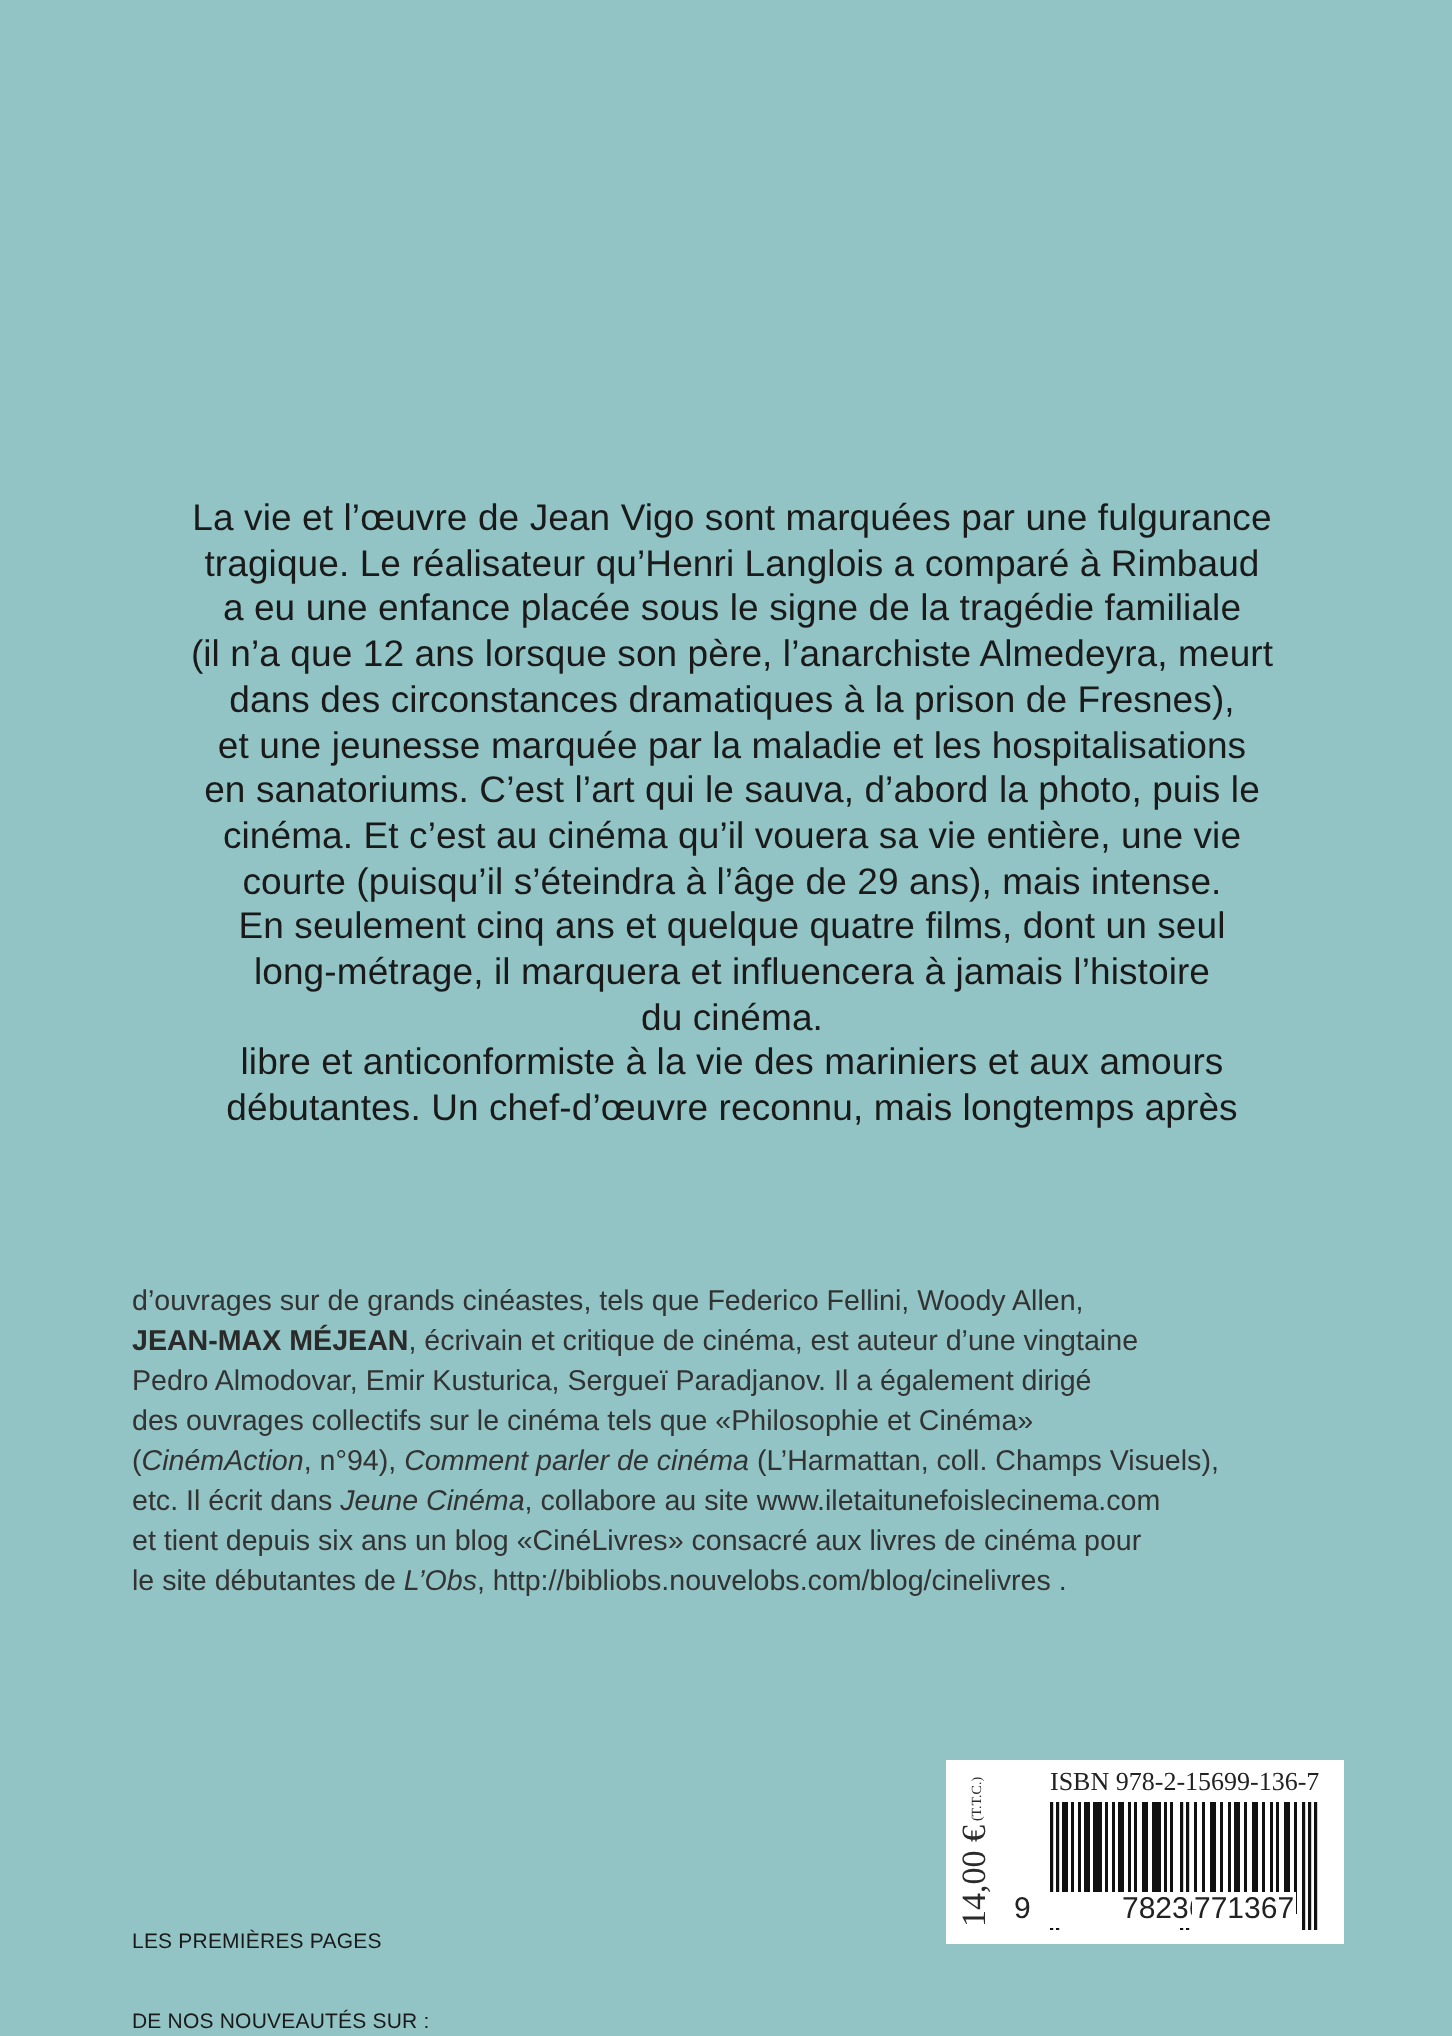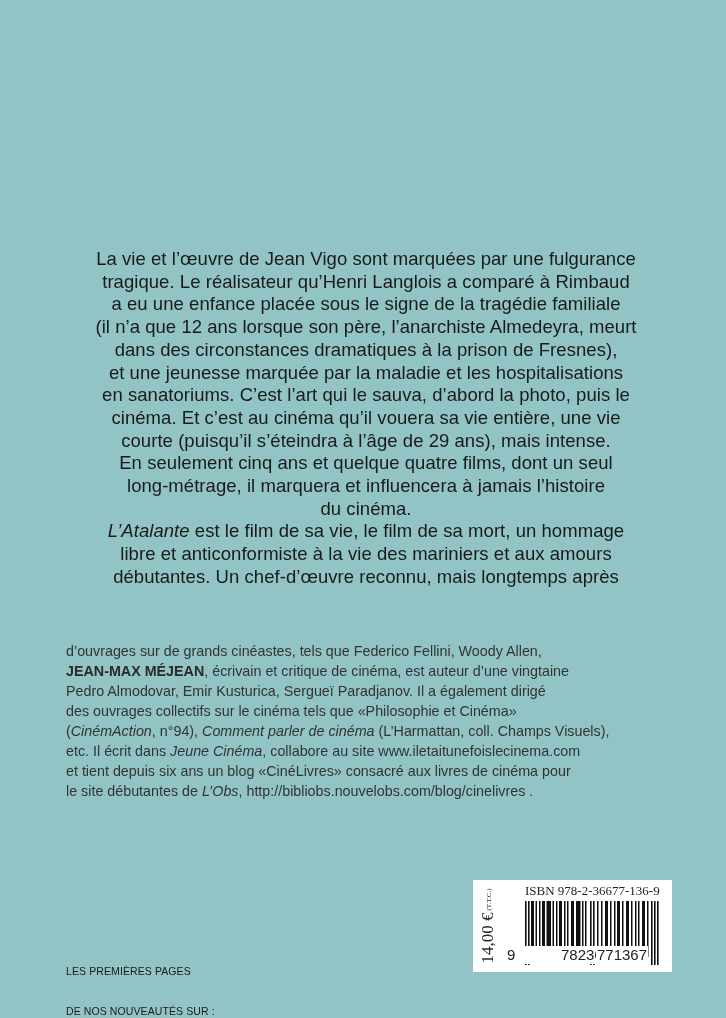--- a/index.html
+++ b/index.html
@@ -142,21 +142,20 @@
   <span class="line">a eu une enfance placée sous le signe de la tragédie familiale</span>
   <span class="line">(il n’a que 12 ans lorsque son père, l’anarchiste Almedeyra, meurt</span>
   <span class="line">dans des circonstances dramatiques à la prison de Fresnes),</span>
   <span class="line">et une jeunesse marquée par la maladie et les hospitalisations</span>
   <span class="line">en sanatoriums. C’est l’art qui le sauva, d’abord la photo, puis le</span>
   <span class="line">cinéma. Et c’est au cinéma qu’il vouera sa vie entière, une vie</span>
   <span class="line">courte (puisqu’il s’éteindra à l’âge de 29 ans), mais intense.</span>
   <span class="line">En seulement cinq ans et quelque quatre films, dont un seul</span>
   <span class="line">long-métrage, il marquera et influencera à jamais l’histoire</span>
   <span class="line">du cinéma.</span>
-  <span class="line"><em>L’Atalante</em><span> est le film de sa vie, le film de sa mort, un hommage</span></span>
   <span class="line">libre et anticonformiste à la vie des mariniers et aux amours</span>
   <span class="line">débutantes. Un chef-d’œuvre reconnu, mais longtemps après</span>
 </div>
 
 <div class="author">
   <span class="line">d’ouvrages sur de grands cinéastes, tels que Federico Fellini, Woody Allen,</span>
   <span class="line"><strong>JEAN-MAX MÉJEAN</strong><span>, écrivain et critique de cinéma, est auteur d’une vingtaine</span></span>
   <span class="line">Pedro Almodovar, Emir Kusturica, Sergueï  Paradjanov. Il a également dirigé</span>
   <span class="line">des ouvrages collectifs sur le cinéma tels que «Philosophie et Cinéma»</span>
   <span class="line"><span>(</span><em>CinémAction</em><span>, n°94), </span><em>Comment parler de cinéma</em><span> (L’Harmattan, coll. Champs Visuels),</span></span>
@@ -168,21 +167,21 @@
 <div class="promo">
   <span class="small">LES PREMIÈRES PAGES</span>
   <span class="small">DE NOS NOUVEAUTÉS SUR :</span>
   <span class="url">www.gremese.com</span>
 </div>
 
 <div class="barcode-box">
   <div class="price">
     <div class="price-inner"><span>14,00 €</span><span class="ttc">(T.T.C.)</span></div>
   </div>
-  <div class="isbn">ISBN 978-2-36677-136-9</div>
+  <div class="isbn">ISBN 978-2-15699-136-7</div>
   <svg class="bars" viewBox="0 0 134 64" preserveAspectRatio="none">
     <g fill="#111">
       <rect x="0" y="0" width="1.6" height="64"></rect>
       <rect x="3" y="0" width="1.6" height="64"></rect>
       <rect x="6" y="0" width="3" height="56"></rect>
       <rect x="10.5" y="0" width="1.5" height="56"></rect>
       <rect x="14" y="0" width="1.5" height="56"></rect>
       <rect x="17" y="0" width="3" height="56"></rect>
       <rect x="21.5" y="0" width="4.5" height="56"></rect>
       <rect x="27.5" y="0" width="1.5" height="56"></rect>

